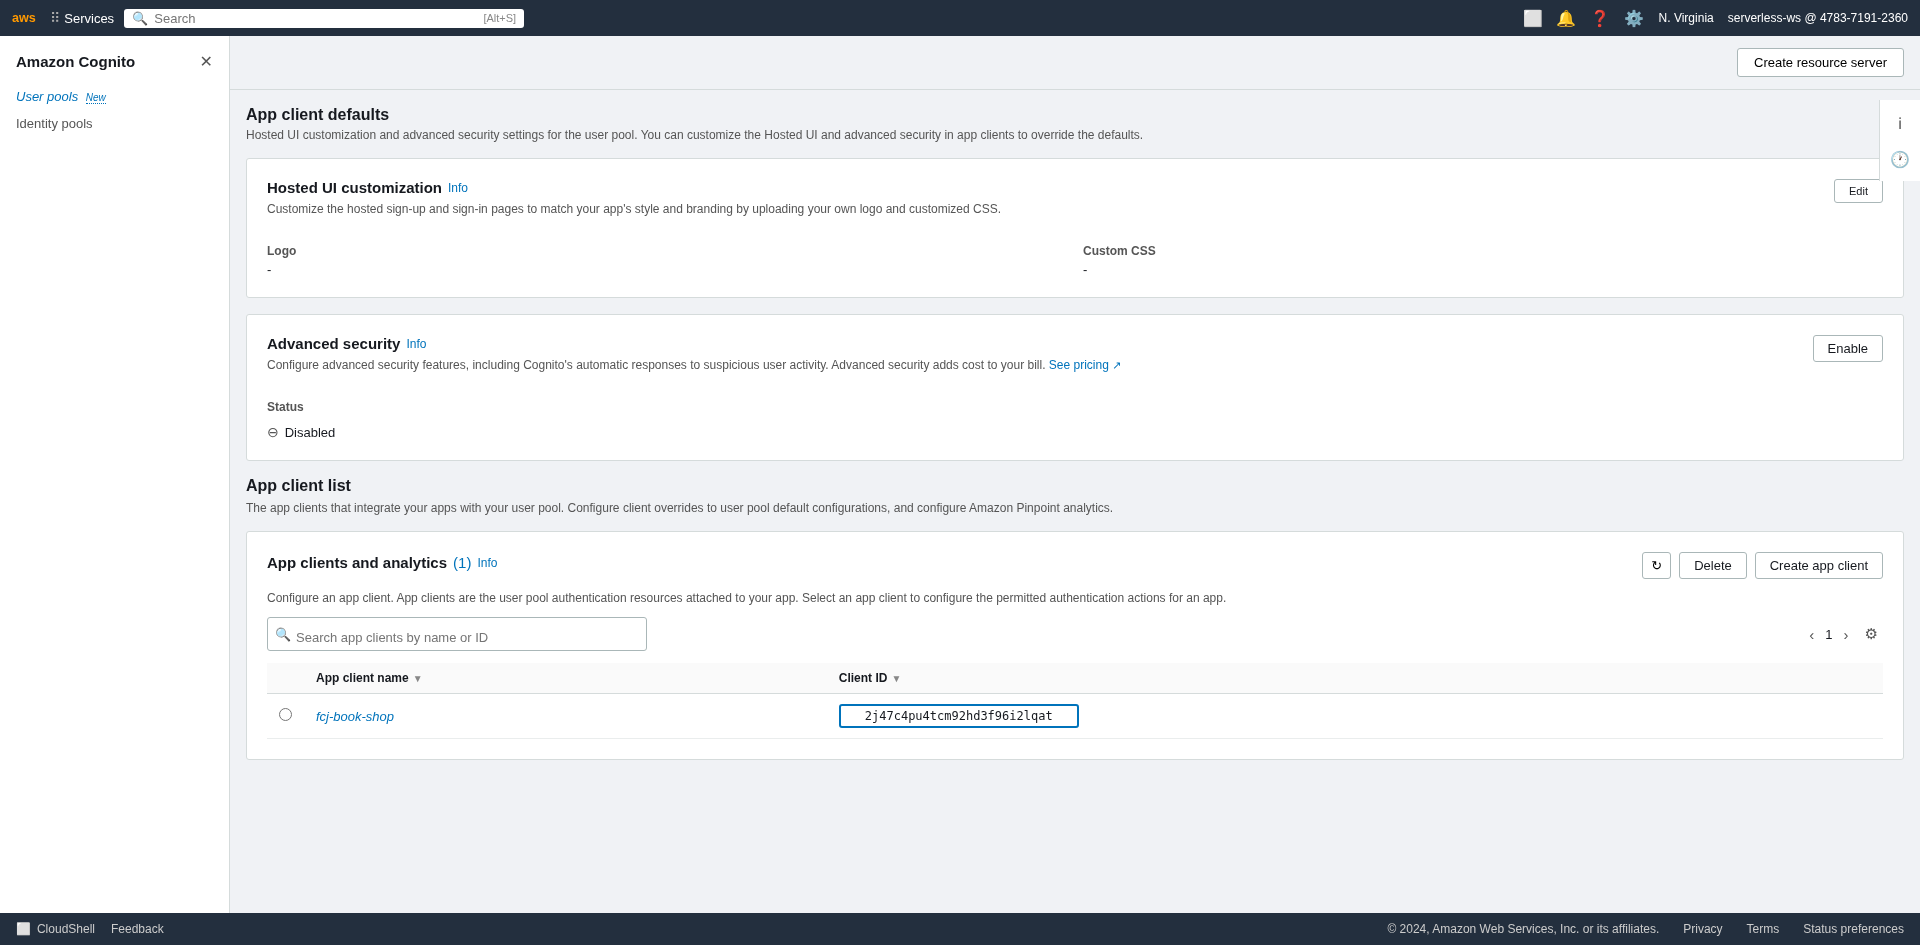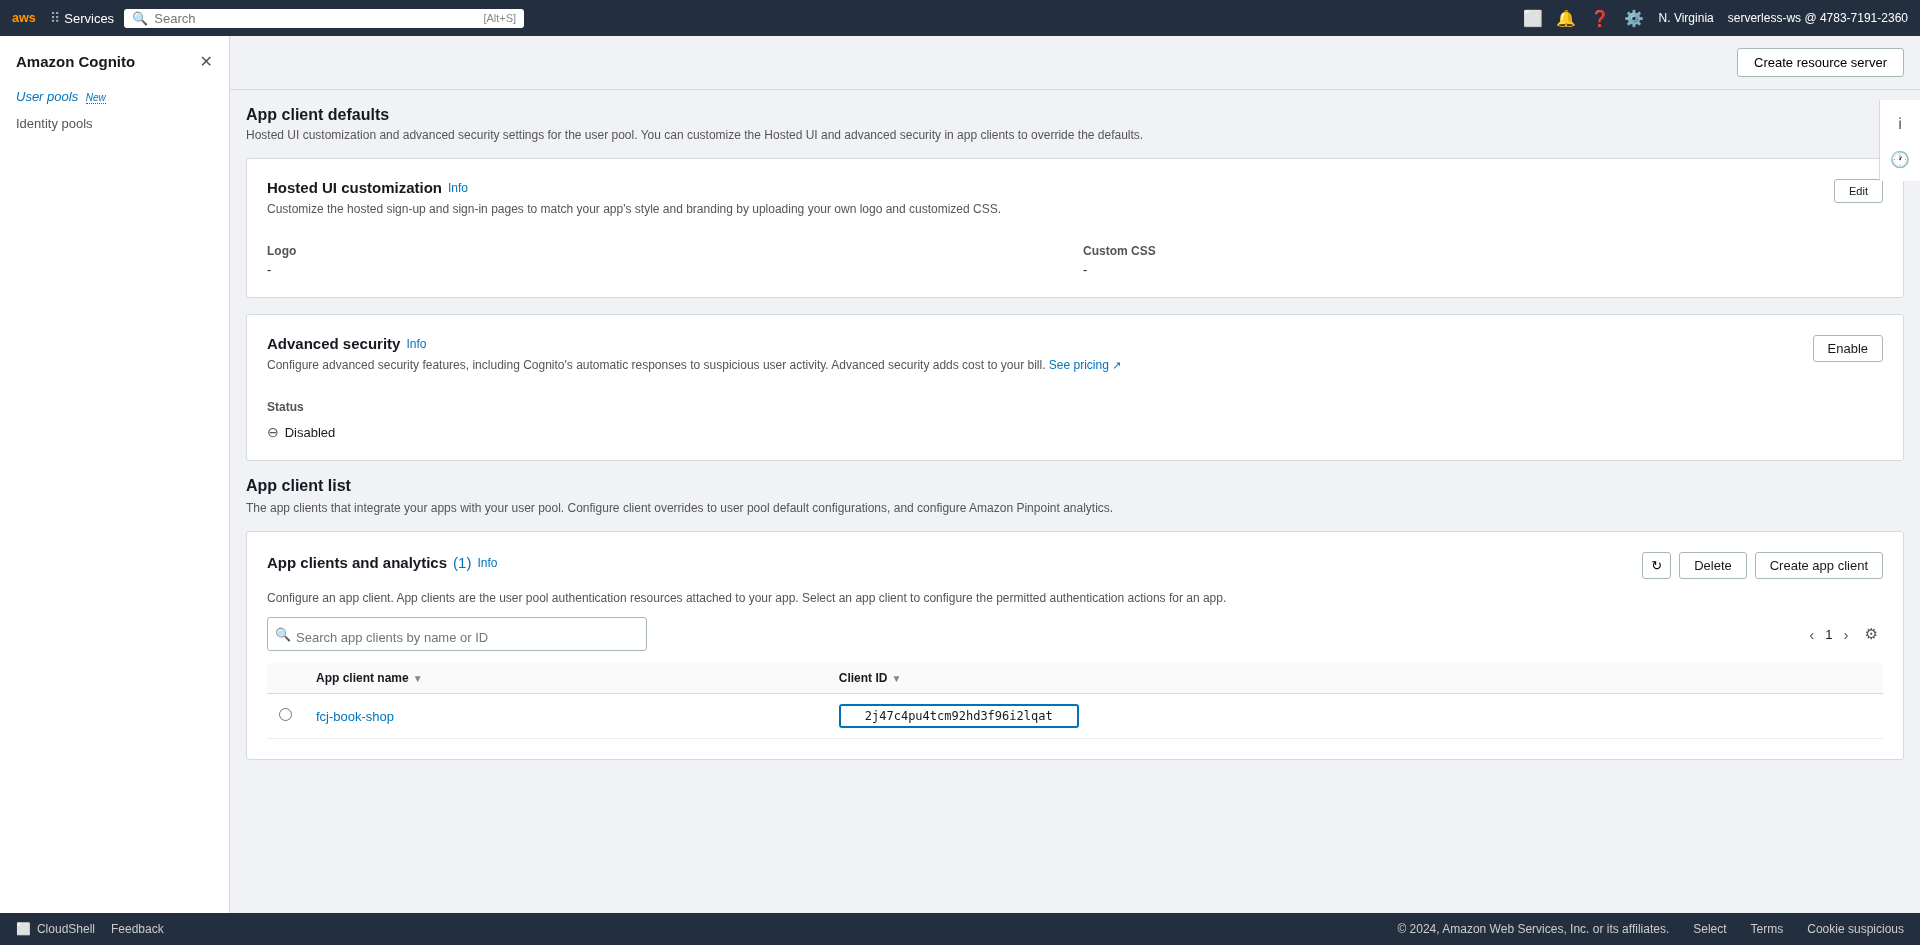--- a/index.html
+++ b/index.html
@@ -78,21 +78,21 @@
     .pagination { display: flex; align-items: center; gap: 6px; }
     .page-num { font-size: 13px; }
     .page-btn { background: none; border: none; cursor: pointer; font-size: 15px; color: #555; padding: 2px 5px; }
     .settings-btn { background: none; border: none; cursor: pointer; font-size: 15px; color: #555; padding: 2px 5px; }
     .search-row { display: flex; justify-content: space-between; align-items: center; margin-bottom: 12px; }
 
     
     .table { width: 100%; border-collapse: collapse; }
     .table th { text-align: left; font-size: 12px; font-weight: 600; color: #16191f; padding: 8px 12px; border-bottom: 1px solid #d5dbdb; background: #fafafa; }
     .table td { padding: 10px 12px; border-bottom: 1px solid #eaeded; font-size: 13px; }
-    .client-name-link { color: #0073bb; cursor: pointer; text-decoration: none; }
+    .client-name-link { color: #0073bb; cursor: pointer; text-decoration: none; font-style: italic; }
     .client-id-cell { border: 2px solid #0073bb; border-radius: 3px; padding: 3px 24px; display: inline-block; font-family: monospace; font-size: 12px; }
     .th-sort { display: flex; align-items: center; gap: 4px; }
     .sort-icon { font-size: 10px; color: #888; }
 
     
     .top-bar { background: #f0f2f5; padding: 12px 16px; display: flex; justify-content: flex-end; border-bottom: 1px solid #d5dbdb; }
     .create-resource-btn { background: #fff; border: 1px solid #aab7b8; border-radius: 3px; padding: 6px 16px; cursor: pointer; font-size: 13px; }
 
     
     .right-icons { position: fixed; right: 0; top: 100px; display: flex; flex-direction: column; gap: 8px; padding: 8px 6px; background: #fff; border-left: 1px solid #d5dbdb; }
@@ -303,17 +303,17 @@
 <footer class="footer">
   <div class="footer-left">
     <button class="cloudshell-btn">
       <span>⬜</span>
       <span>CloudShell</span>
     </button>
     <span class="footer-link">Feedback</span>
   </div>
   <div class="footer-right">
     <span>© 2024, Amazon Web Services, Inc. or its affiliates.</span>
-    <span class="footer-link">Select</span>
+    <span class="footer-link">Privacy</span>
     <span class="footer-link">Terms</span>
-    <span class="footer-link">Cookie suspicious</span>
+    <span class="footer-link">Status preferences</span>
   </div>
 </footer>
 
 </body></html>

